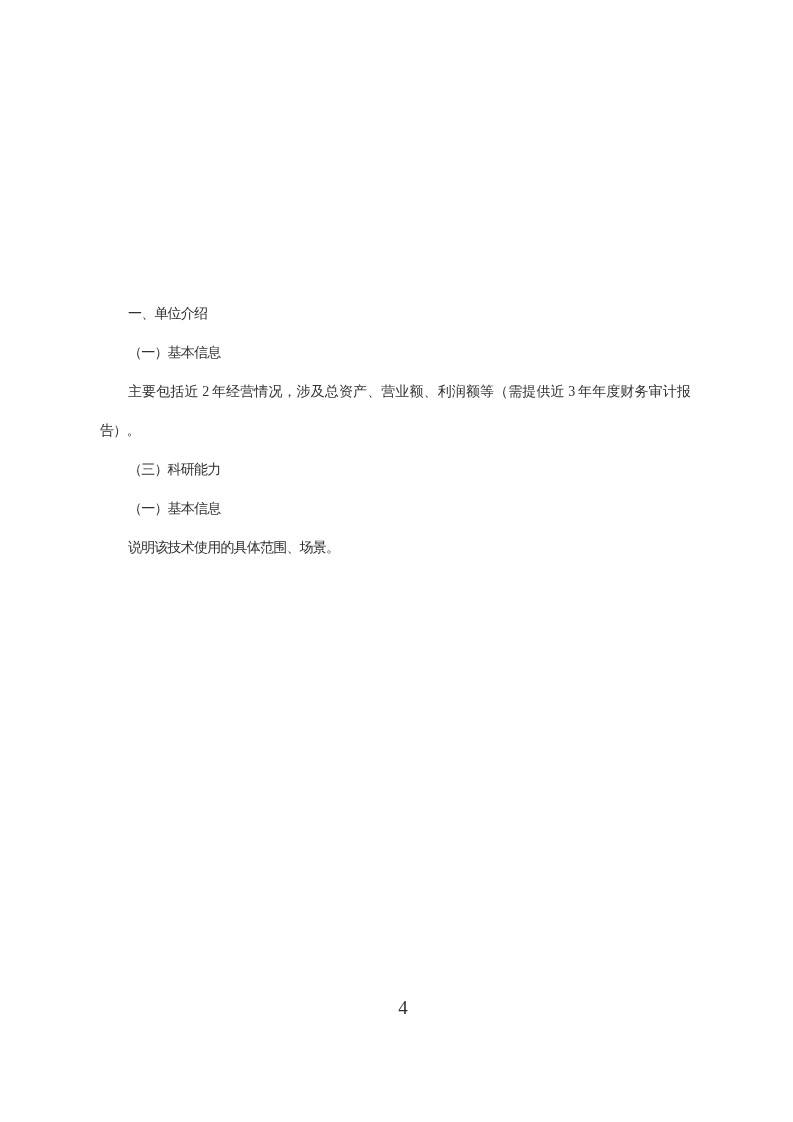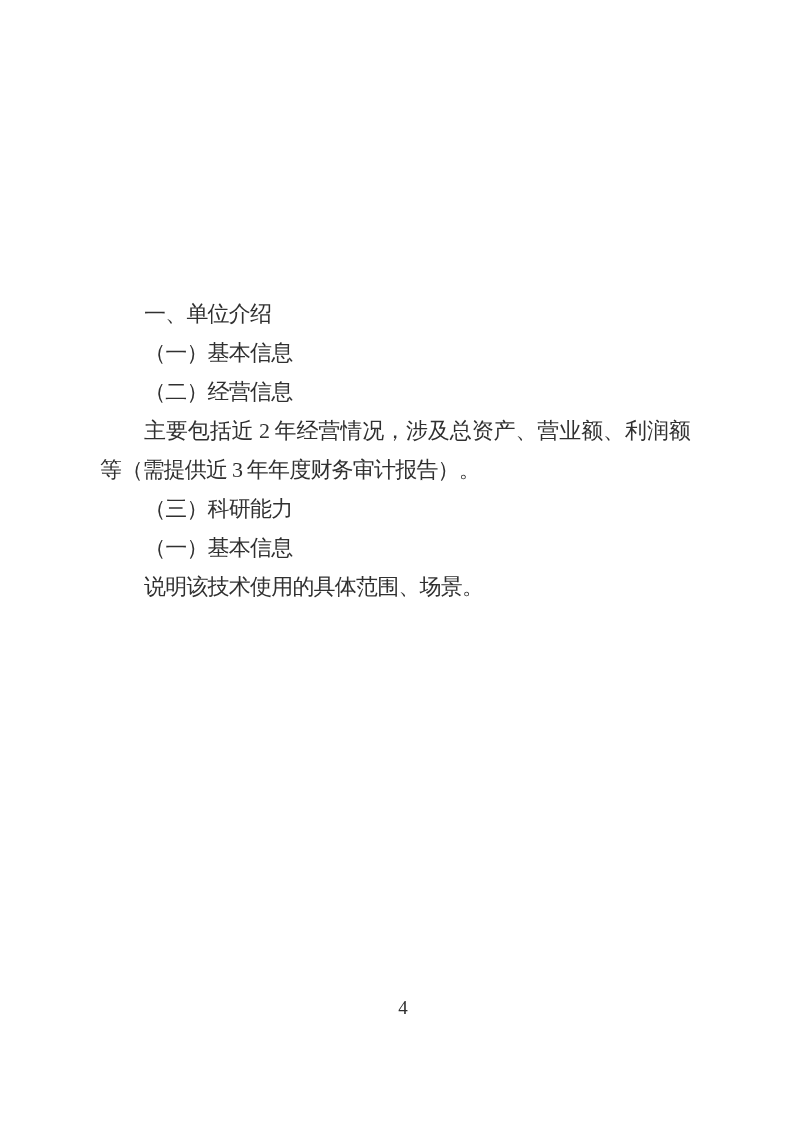--- a/index.html
+++ b/index.html
@@ -18,21 +18,21 @@
   }
   .content {
     position: absolute;
     left: 100px;
     top: 294px;
     width: 590px;
   }
   .para {
     margin: 0;
     padding: 0;
-    font-size: 22px;
+    font-size: 14px;
     line-height: 39px;
     color: #303030;
     text-align: justify;
     text-indent: 2em;
     letter-spacing: -0.8px;
     word-break: normal;
   }
   .footer {
     position: absolute;
     top: 997px;
@@ -46,20 +46,19 @@
     font-family: "Liberation Serif", serif;
   }
 </style>
 </head>
 <body>
 
 <div class="page">
   <div class="content" id="doc-content">
       <p class="para">一、单位介绍</p>
       <p class="para">（一）基本信息</p>
-      <p class="para">（二）经营信息</p>
       <p class="para">主要包括近 2 年经营情况，涉及总资产、营业额、利润额等（需提供近 3 年年度财务审计报告）。</p>
       <p class="para">（三）科研能力</p>
       <p class="para">（一）基本信息</p>
       <p class="para">说明该技术使用的具体范围、场景。</p>
     </div>
   <div class="footer">4</div>
 </div>
 
 </body></html>

